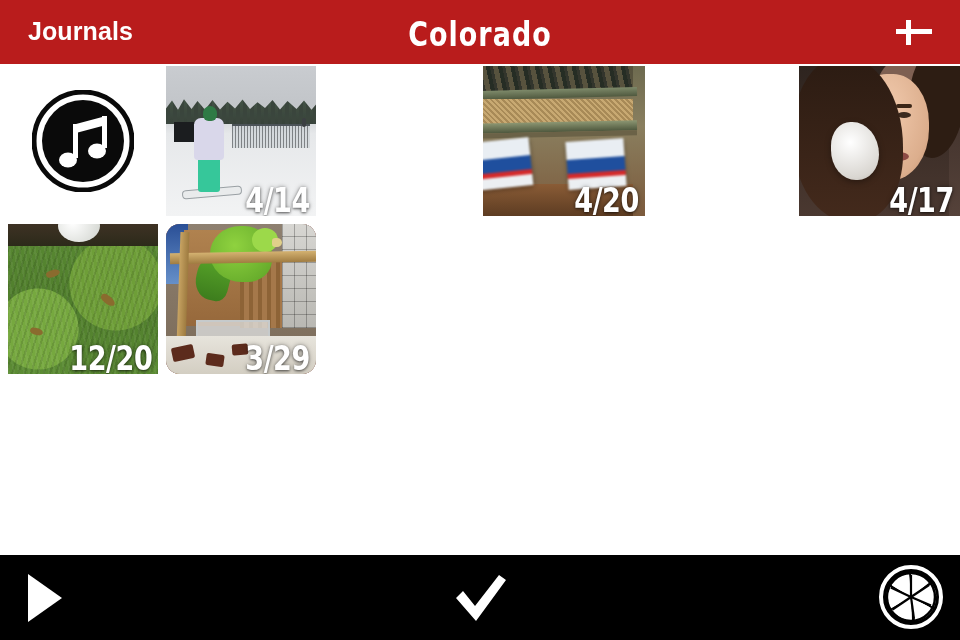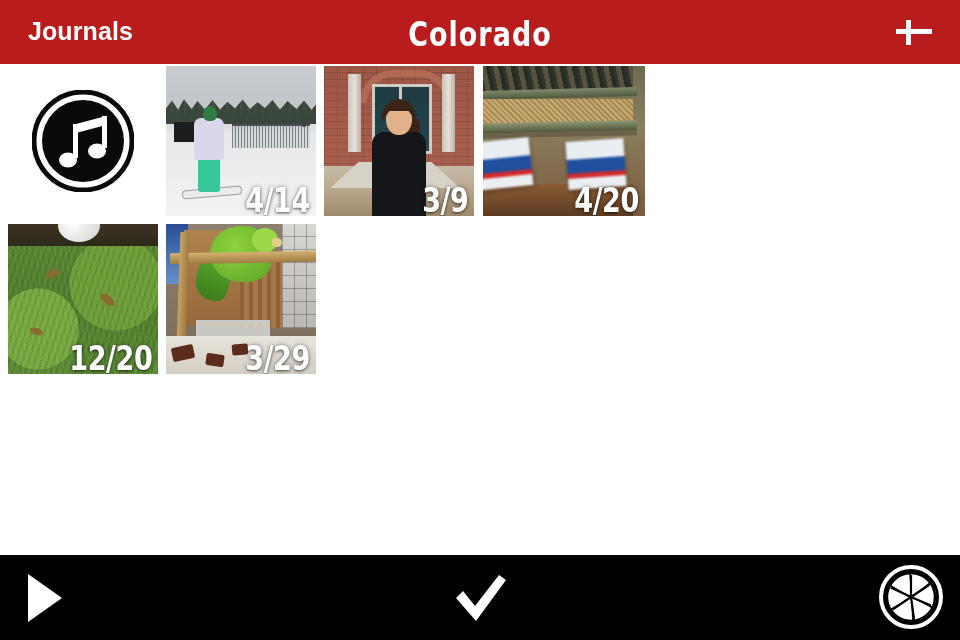--- a/index.html
+++ b/index.html
@@ -519,65 +519,64 @@
         <div class="sign"></div>
       <div class="skier"></div>
       <div class="board"></div>
         <div class="legs"></div>
         <div class="torso"></div>
         <div class="head"></div>
     </div>
     <div class="date">4/14</div>
   </div>
 
-  <div class="cell" style="left:324px; top:2px;">
-    <div class="thumb sc-house">
-      <div class="brick"></div>
-        <div class="arch"></div>
-        <div class="door"></div>
-      <div class="colL"></div>
-        <div class="colR"></div>
-      <div class="ground"></div>
-        <div class="walk"></div>
-      <div class="p-hair2"></div>
-        <div class="p-body"></div>
-      <div class="p-head"></div>
-        <div class="p-hair"></div>
-    </div>
-    <div class="date">3/9</div>
-  </div>
 
   <div class="cell" style="left:483px; top:2px;padding-left:12px;">
     <div class="thumb sc-conveyor">
       <div class="topmess"></div>
         <div class="beam1"></div>
         <div class="mesh"></div>
       <div class="beam2"></div>
         <div class="rail"></div>
         <div class="floor"></div>
       <div class="boxA"></div>
         <div class="boxB"></div>
     </div>
     <div class="date">4/20</div>
   </div>
 
 
+  <div class="cell" style="left:799px; top:2px; width:161px;">
+    <div class="thumb sc-face">
+      <div class="bg2"></div>
+        <div class="hairR"></div>
+        <div class="face"></div>
+      <div class="brow1"></div>
+        <div class="brow2"></div>
+      <div class="eye1"></div>
+        <div class="eye2"></div>
+        <div class="mouth"></div>
+      <div class="hair"></div>
+        <div class="tissue"></div>
+    </div>
+    <div class="date">4/17</div>
+  </div>
 
   <div class="cell" style="left:8px; top:160px;">
     <div class="thumb sc-grass">
       <div class="dirt"></div>
         <div class="ball"></div>
       <div class="leaf1"></div>
         <div class="leaf2"></div>
         <div class="leaf3"></div>
     </div>
     <div class="date">12/20</div>
   </div>
 
-  <div class="cell" style="left:166px; top:160px;">
+  <div class="cell" style="left:166px; top:160px;border-radius:14px;">
     <div class="thumb sc-parrot">
       <div class="crates2"></div>
         <div class="cardboard"></div>
       <div class="cardboard2"></div>
         <div class="crates"></div>
       <div class="bird-tail"></div>
         <div class="bird-body"></div>
       <div class="bird-head"></div>
         <div class="bird-beak"></div>
       <div class="perchH"></div>

